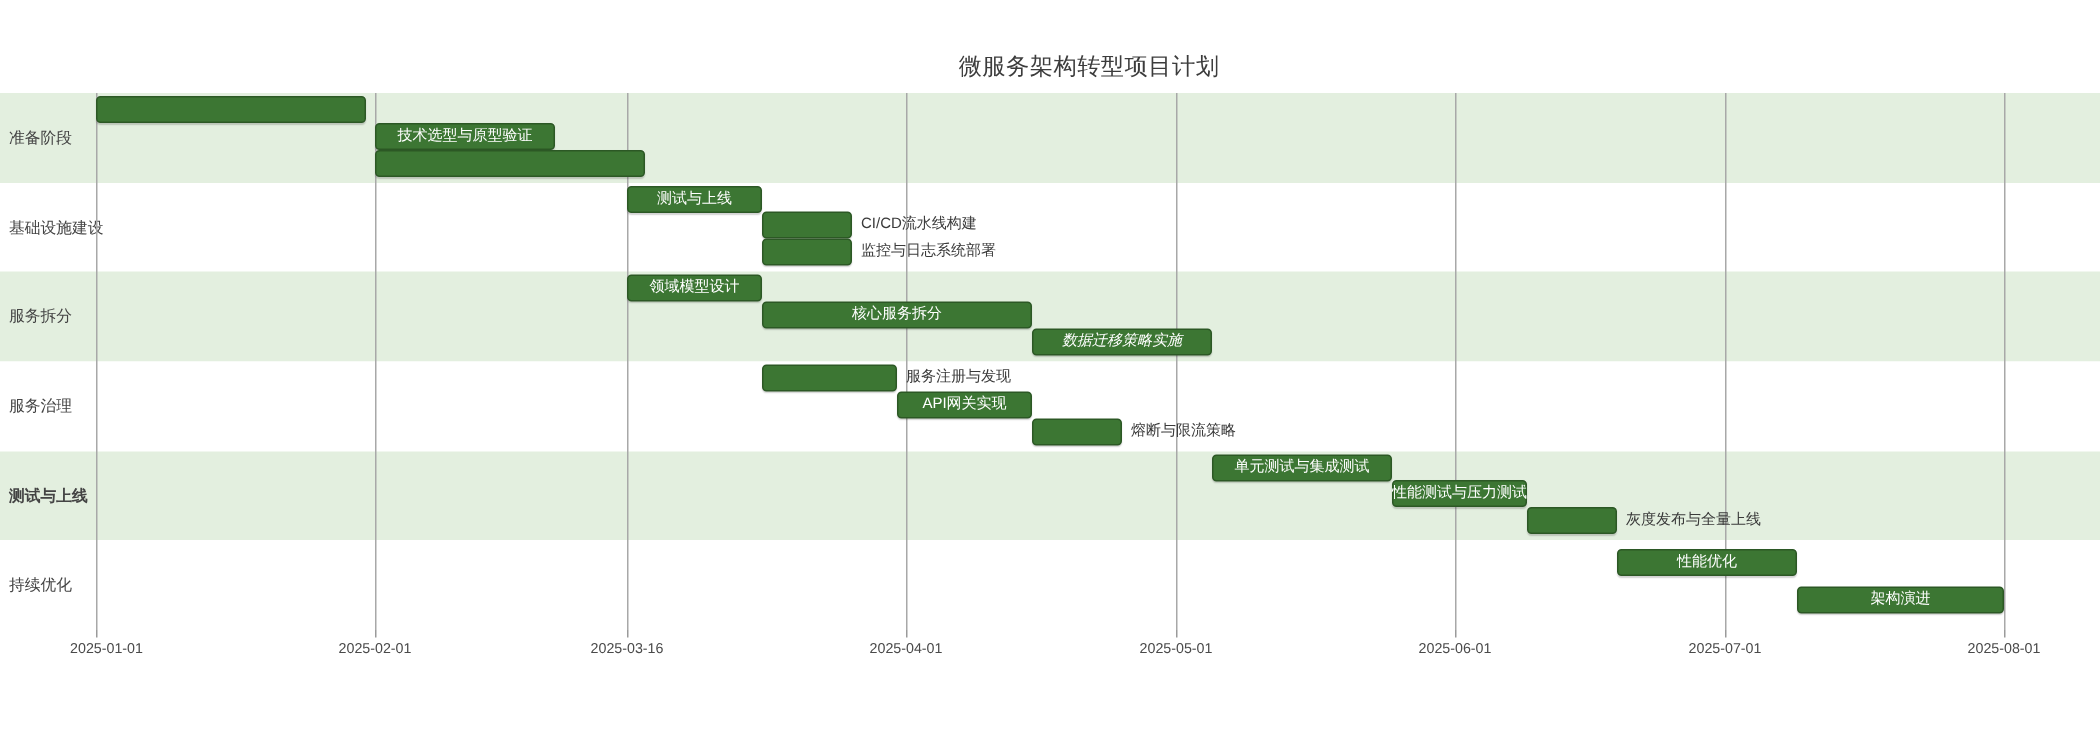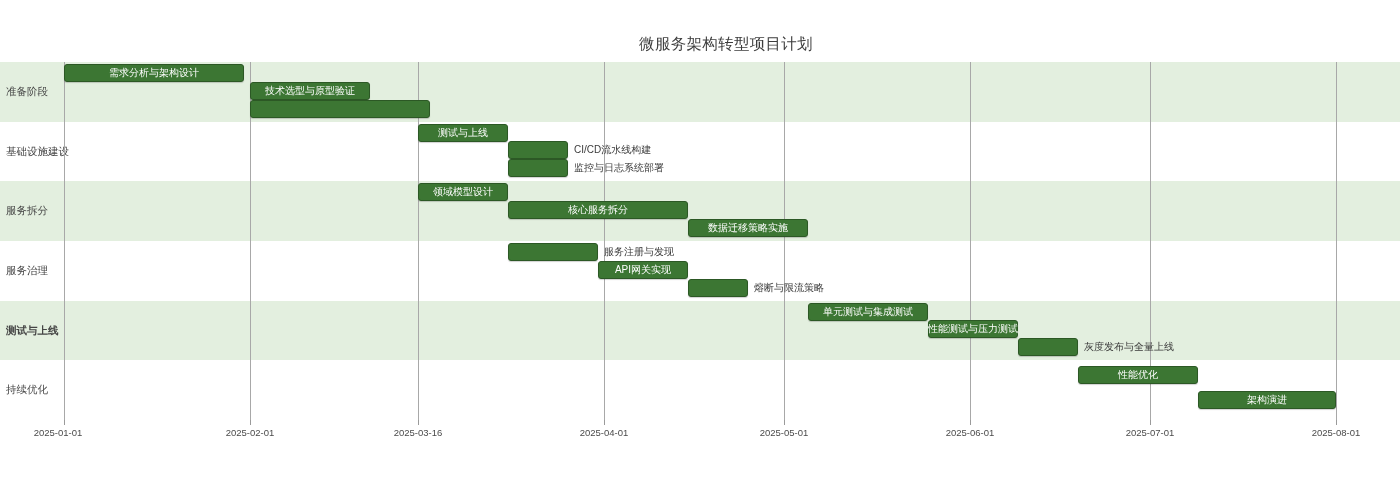--- a/index.html
+++ b/index.html
@@ -134,57 +134,56 @@
       <div class="cat-label" style="top: 321.167px;">持续优化</div>
       <div class="gridline" style="left: 64px;"></div>
       <div class="gridline" style="left: 250px;"></div>
       <div class="gridline" style="left: 418px;"></div>
       <div class="gridline" style="left: 604px;"></div>
       <div class="gridline" style="left: 784px;"></div>
       <div class="gridline" style="left: 970px;"></div>
       <div class="gridline" style="left: 1150px;"></div>
       <div class="gridline" style="left: 1336px;"></div>
       <div class="bar" title="需求分析与架构设计  2025-01-01 → 2025-01-31" style="left: 64px; top: 1.90547px; width: 180px; background: rgb(60, 118, 51); border-color: rgb(44, 88, 37);"></div>
-      <div class="bar-label-in" style="left: 64px; width: 180px; top: 1.90547px;">需求分析与架构设计</div>
       <div class="bar" title="技术选型与原型验证  2025-02-01 → 2025-02-21" style="left: 250px; top: 19.7164px; width: 120px; background: rgb(60, 118, 51); border-color: rgb(44, 88, 37);"></div>
       <div class="bar-label-in" style="left: 250px; width: 120px; top: 19.7164px;">技术选型与原型验证</div>
       <div class="bar" title="团队培训与技能提升  2025-02-01 → 2025-03-03" style="left: 250px; top: 37.5274px; width: 180px; background: rgb(60, 118, 51); border-color: rgb(44, 88, 37);"></div>
       <div class="bar" title="容器平台搭建  2025-03-01 → 2025-03-16" style="left: 418px; top: 61.5721px; width: 90px; background: rgb(60, 118, 51); border-color: rgb(44, 88, 37);"></div>
       <div class="bar-label-in" style="left: 418px; width: 90px; top: 61.5721px;">测试与上线</div>
       <div class="bar" title="CI/CD流水线构建  2025-03-16 → 2025-03-26" style="left: 508px; top: 79.3831px; width: 60px; background: rgb(60, 118, 51); border-color: rgb(44, 88, 37);"></div>
       <div class="bar-label-out" style="left: 574px; top: 79.3831px;">CI/CD流水线构建</div>
       <div class="bar" title="监控与日志系统部署  2025-03-16 → 2025-03-26" style="left: 508px; top: 97.194px; width: 60px; background: rgb(60, 118, 51); border-color: rgb(44, 88, 37);"></div>
       <div class="bar-label-out" style="left: 574px; top: 97.194px;">监控与日志系统部署</div>
       <div class="bar" title="领域模型设计  2025-03-01 → 2025-03-16" style="left: 418px; top: 121.239px; width: 90px; background: rgb(60, 118, 51); border-color: rgb(44, 88, 37);"></div>
       <div class="bar-label-in" style="left: 418px; width: 90px; top: 121.239px;">领域模型设计</div>
       <div class="bar" title="核心服务拆分  2025-03-16 → 2025-04-15" style="left: 508px; top: 139.05px; width: 180px; background: rgb(60, 118, 51); border-color: rgb(44, 88, 37);"></div>
       <div class="bar-label-in" style="left: 508px; width: 180px; top: 139.05px;">核心服务拆分</div>
       <div class="bar" title="数据迁移策略实施  2025-04-15 → 2025-05-05" style="left: 688px; top: 156.861px; width: 120px; background: rgb(60, 118, 51); border-color: rgb(44, 88, 37);"></div>
-      <div class="bar-label-in" style="left: 688px; width: 120px; top: 156.861px;">数据迁移策略实施</div>
+      <div class="bar-label-in" style="left: 688px; width: 120px; top: 156.861px; font-style: italic;">数据迁移策略实施</div>
       <div class="bar" title="服务注册与发现  2025-03-16 → 2025-03-31" style="left: 508px; top: 180.905px; width: 90px; background: rgb(60, 118, 51); border-color: rgb(44, 88, 37);"></div>
       <div class="bar-label-out" style="left: 604px; top: 180.905px;">服务注册与发现</div>
       <div class="bar" title="API网关实现  2025-03-31 → 2025-04-15" style="left: 598px; top: 198.716px; width: 90px; background: rgb(60, 118, 51); border-color: rgb(44, 88, 37);"></div>
       <div class="bar-label-in" style="left: 598px; width: 90px; top: 198.716px;">API网关实现</div>
       <div class="bar" title="熔断与限流策略  2025-04-15 → 2025-04-25" style="left: 688px; top: 216.527px; width: 60px; background: rgb(60, 118, 51); border-color: rgb(44, 88, 37);"></div>
       <div class="bar-label-out" style="left: 754px; top: 216.527px;">熔断与限流策略</div>
       <div class="bar" title="单元测试与集成测试  2025-05-05 → 2025-05-25" style="left: 808px; top: 240.572px; width: 120px; background: rgb(60, 118, 51); border-color: rgb(44, 88, 37);"></div>
       <div class="bar-label-in" style="left: 808px; width: 120px; top: 240.572px;">单元测试与集成测试</div>
       <div class="bar" title="性能测试与压力测试  2025-05-25 → 2025-06-09" style="left: 928px; top: 258.383px; width: 90px; background: rgb(60, 118, 51); border-color: rgb(44, 88, 37);"></div>
       <div class="bar-label-in" style="left: 928px; width: 90px; top: 258.383px;">性能测试与压力测试</div>
       <div class="bar" title="灰度发布与全量上线  2025-06-09 → 2025-06-19" style="left: 1018px; top: 276.194px; width: 60px; background: rgb(60, 118, 51); border-color: rgb(44, 88, 37);"></div>
       <div class="bar-label-out" style="left: 1084px; top: 276.194px;">灰度发布与全量上线</div>
       <div class="bar" title="性能优化  2025-06-19 → 2025-07-09" style="left: 1078px; top: 304.028px; width: 120px; background: rgb(60, 118, 51); border-color: rgb(44, 88, 37);"></div>
       <div class="bar-label-in" style="left: 1078px; width: 120px; top: 304.028px;">性能优化</div>
       <div class="bar" title="架构演进  2025-07-09 → 2025-08-01" style="left: 1198px; top: 329.418px; width: 138px; background: rgb(60, 118, 51); border-color: rgb(44, 88, 37);"></div>
       <div class="bar-label-in" style="left: 1198px; width: 138px; top: 329.418px;">架构演进</div>
     </div>
 
   <div id="axis">
       <div class="tick-mark" style="left: 64px;"></div>
-      <div class="tick-text" style="left: 58px; text-align: center;">2025-01-01</div>
+      <div class="tick-text" style="left: 71px; text-align: center;">2025-01-01</div>
       <div class="tick-mark" style="left: 250px;"></div>
       <div class="tick-text" style="left: 250px;">2025-02-01</div>
       <div class="tick-mark" style="left: 418px;"></div>
       <div class="tick-text" style="left: 418px;">2025-03-16</div>
       <div class="tick-mark" style="left: 604px;"></div>
       <div class="tick-text" style="left: 604px;">2025-04-01</div>
       <div class="tick-mark" style="left: 784px;"></div>
       <div class="tick-text" style="left: 784px;">2025-05-01</div>
       <div class="tick-mark" style="left: 970px;"></div>
       <div class="tick-text" style="left: 970px;">2025-06-01</div>

